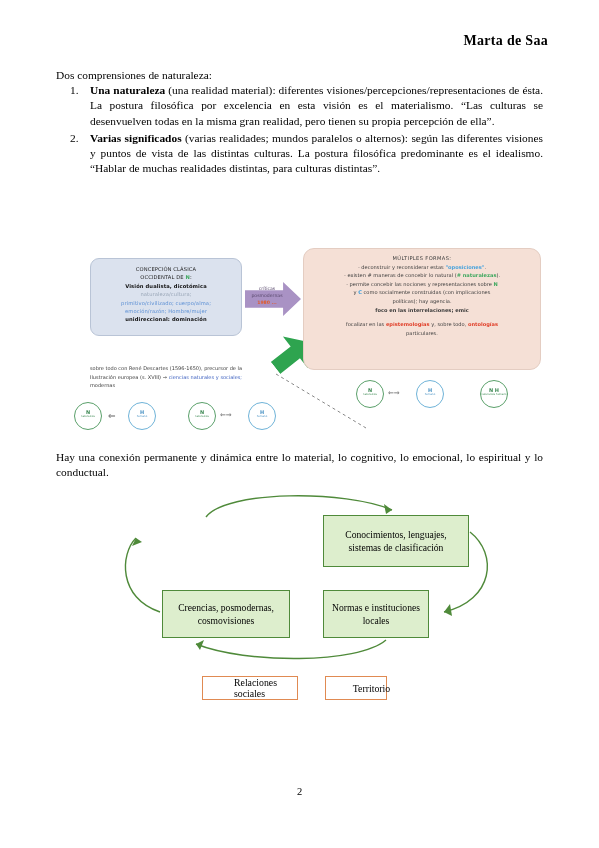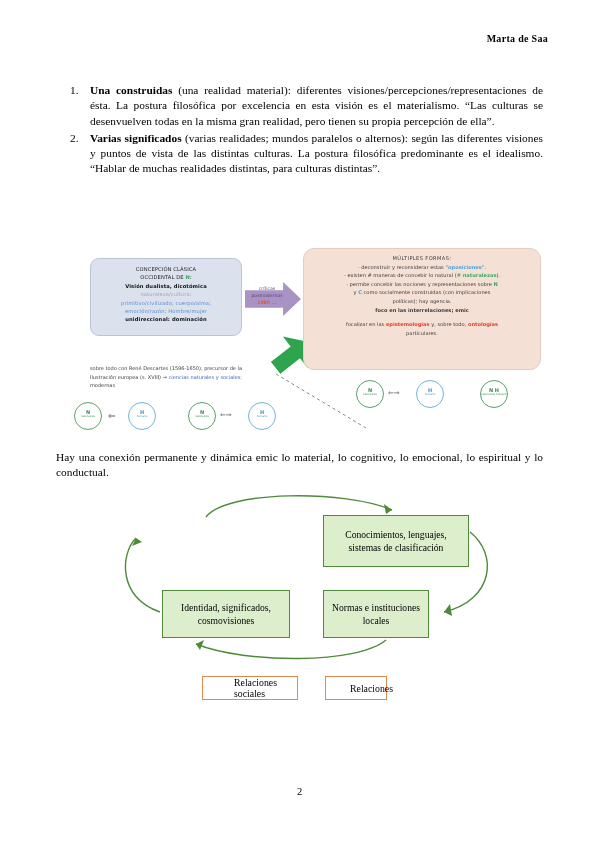--- a/index.html
+++ b/index.html
@@ -7,21 +7,21 @@
     width:599px;height:848px;position:relative;overflow:hidden;
     font-family:"Liberation Serif", serif;
     color:#000;
   }
   .page{position:absolute;inset:0;}
 
   
   .hdr{
     position:absolute;top:33px;right:51px;
     font-family:"Liberation Serif", serif;
-    font-weight:bold;font-size:10px;letter-spacing:.3px;
+    font-weight:bold;font-size:14px;letter-spacing:.3px;
   }
 
   
   .txt{
     position:absolute;left:56px;width:487px;
     font-size:11.4px;line-height:15.2px;text-align:justify;
   }
   .lead{top:68px;}
   .ol{position:absolute;left:56px;width:487px;top:83px;
       margin:0;padding:0;list-style:none;}
@@ -140,24 +140,25 @@
     font-size:10.5px;
   }
 </style>
 </head>
 <body>
 
 <div class="page">
 
   <div class="hdr">Marta de Saa</div>
 
+  <div class="txt lead">Dos comprensiones de naturaleza:</div>
 
   <ol class="ol">
     <li>
-      <span class="num">1.</span><span class="b">Una construidas</span><span> (una realidad material): diferentes visiones/percepciones/representaciones de ésta. La postura filosófica por excelencia en esta visión es el materialismo. “Las culturas se desenvuelven todas en la misma gran realidad, pero tienen su propia percepción de ella”.</span>
+      <span class="num">1.</span><span class="b">Una naturaleza</span><span> (una realidad material): diferentes visiones/percepciones/representaciones de ésta. La postura filosófica por excelencia en esta visión es el materialismo. “Las culturas se desenvuelven todas en la misma gran realidad, pero tienen su propia percepción de ella”.</span>
     </li>
     <li>
       <span class="num">2.</span><span class="b">Varias significados</span><span> (varias realidades; mundos paralelos o alternos): según las diferentes visiones y puntos de vista de las distintas culturas. La postura filosófica predominante es el idealismo. “Hablar de muchas realidades distintas, para culturas distintas”.</span>
     </li>
   </ol>
 
 
   <div class="slide">
 
     <div class="blue-box">
@@ -231,39 +232,39 @@
       <div class="lab">H</div>
       <div class="sub">humano</div>
     </div>
 
     <div class="circ gb" style="left:424px;top:134px;color:#3f8a55;">
       <div class="lab">N H</div>
       <div class="sub">naturaleza humano</div>
     </div>
   </div>
 
-  <div class="txt para3">Hay una conexión permanente y dinámica emic lo material, lo cognitivo, lo emocional, lo espiritual y lo conductual.</div>
+  <div class="txt para3">Hay una conexión permanente y dinámica entre lo material, lo cognitivo, lo emocional, lo espiritual y lo conductual.</div>
 
   <div class="cycle">
     <svg width="410" height="172" style="position:absolute;left:0;top:0;">
       <g fill="none" stroke="#4f8a3a" stroke-width="1.4">
         <path d="M110 25 C 130 -2, 250 -2, 296 18"></path>
         <path d="M374 40 C 402 62, 398 108, 348 120"></path>
         <path d="M290 148 C 262 172, 150 172, 100 152"></path>
         <path d="M64 120 C 22 106, 24 62, 40 46"></path>
       </g>
       <g fill="#4f8a3a">
         <polygon points="296,18 288,12 290,22"></polygon>
         <polygon points="348,120 354,112 356,124"></polygon>
         <polygon points="100,152 108,148 104,158"></polygon>
         <polygon points="40,46 36,54 46,50"></polygon>
       </g>
     </svg>
     <div class="gbox gb2">Conocimientos, lenguajes, sistemas de clasificación</div>
-    <div class="gbox gb3">Identidad, significados, cosmovisiones</div>
+    <div class="gbox gb3">Creencias, posmodernas, cosmovisiones</div>
     <div class="gbox gb4">Normas e instituciones locales</div>
   </div>
 
   <div class="obox ob1">Relaciones sociales</div>
-  <div class="obox ob2">Relaciones</div>
+  <div class="obox ob2">Territorio</div>
 
   <div class="pagenum">2</div>
 </div>
 
 </body></html>

